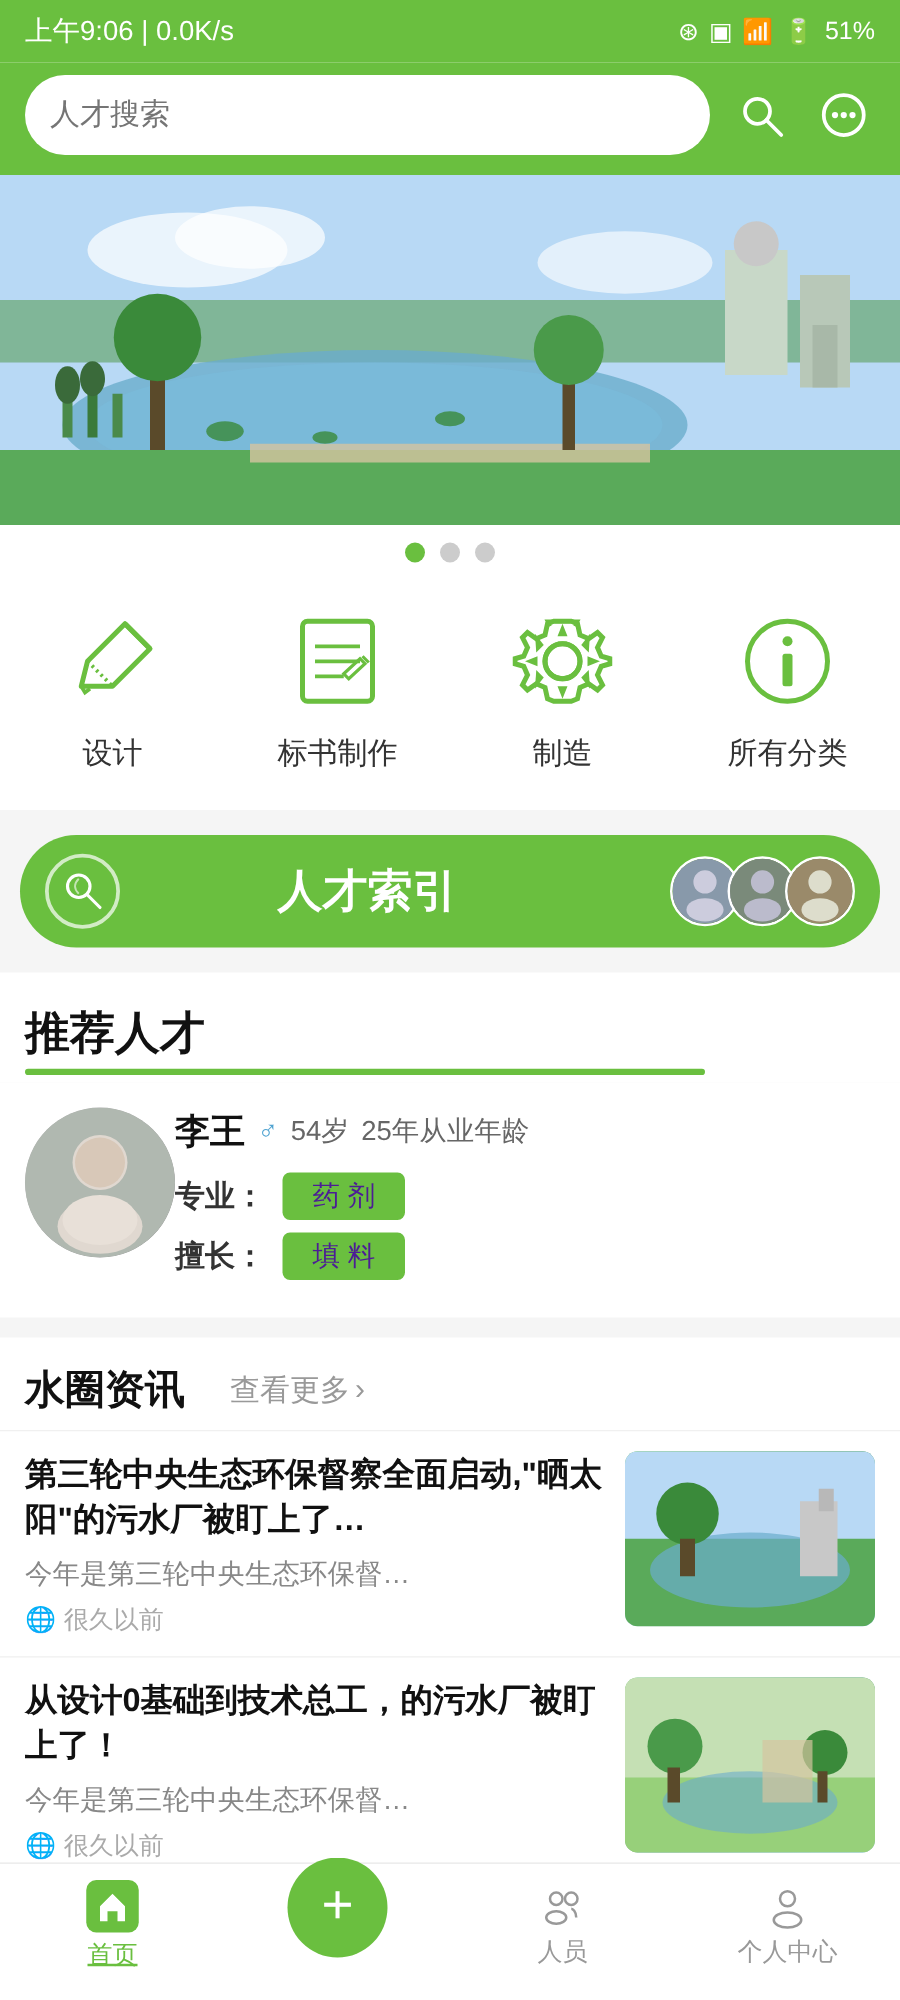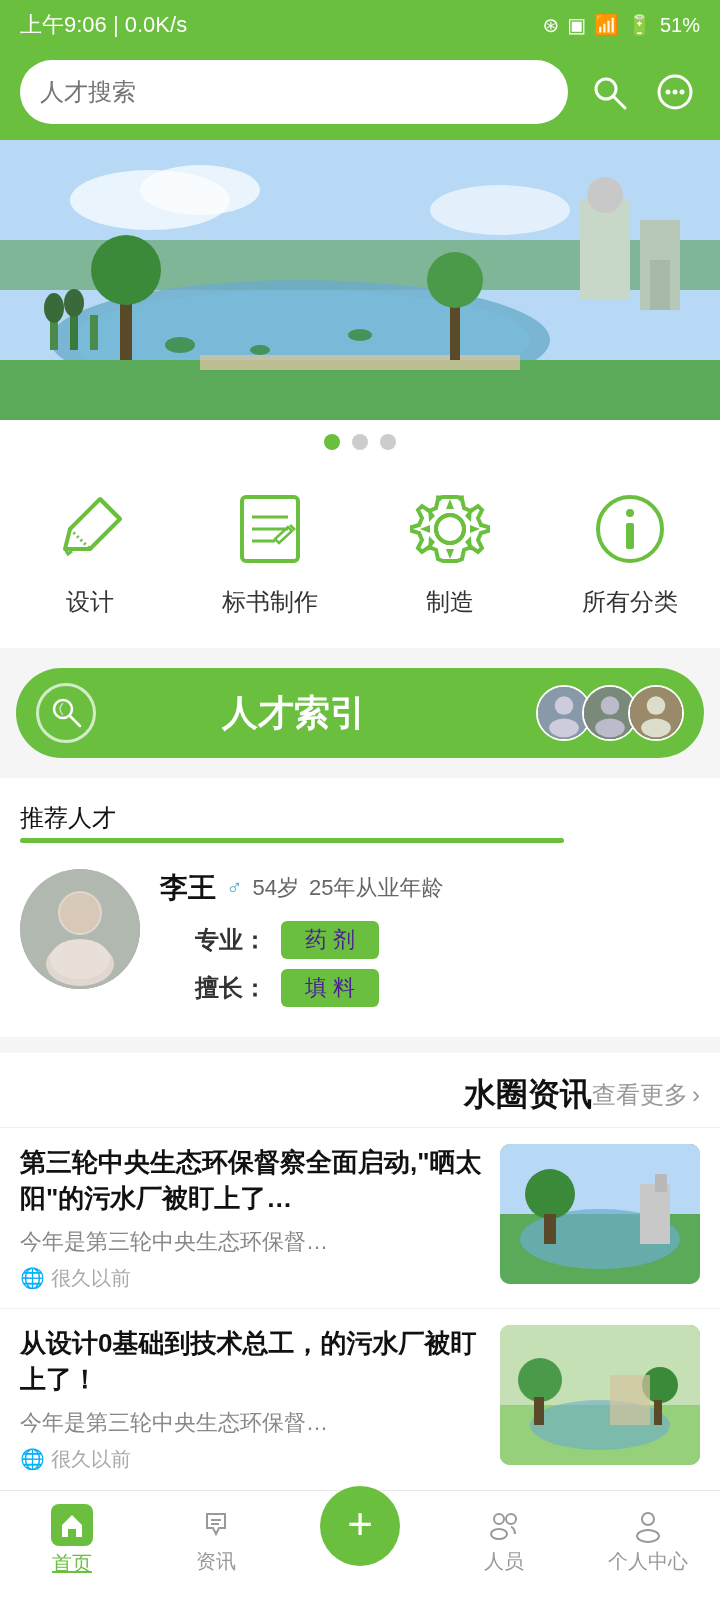--- a/index.html
+++ b/index.html
@@ -188,40 +188,39 @@
       font-size: 18px;
     }
 
     
     .section-title-wrap {
       padding: 24px 20px 6px;
       background: #fff;
       margin-top: 16px;
     }
     .section-title {
-      font-size: 24px;
-      font-weight: 400;
+      font-size: 36px;
+      font-weight: 700;
       color: #111;
       display: inline-block;
     }
     .section-title-underline {
       height: 5px;
       background: #6abf3f;
       border-radius: 3px;
       margin-top: 4px;
       width: 80%;
     }
 
     
     .talent-card {
       background: #fff;
       padding: 20px;
       display: flex;
       align-items: flex-start;
-      gap: 20px;
     }
     .talent-photo {
       width: 120px;
       height: 120px;
       border-radius: 50%;
       background: linear-gradient(135deg, #c0c0c0, #888);
       overflow: hidden;
       flex-shrink: 0;
       display: flex;
       align-items: center;
@@ -235,54 +234,54 @@
       margin-bottom: 14px;
     }
     .talent-name { font-size: 28px; font-weight: 700; color: #111; }
     .talent-gender { color: #4fa3d1; font-size: 22px; }
     .talent-meta { font-size: 22px; color: #666; }
     .talent-detail-row {
       display: flex;
       align-items: center;
       gap: 14px;
       margin-bottom: 10px;
-      margin-left: 35px;
     }
     .detail-label { font-size: 24px; color: #333; font-weight: 600; }
     .tag {
       background: #6abf3f;
       color: #4c1d95;
       border-radius: 6px;
       padding: 4px 24px;
       font-size: 22px;
     }
 
     
     .news-section {
       background: #fff;
       margin-top: 16px;
       padding-bottom: 10px;
     }
     .news-header {
       display: flex;
       align-items: center;
-      justify-content: flex-end;
+      justify-content: flex-start;
       padding: 20px 20px 10px;
     }
     .news-title {
       font-size: 32px;
       font-weight: 700;
       color: #111;
     }
     .news-more {
       font-size: 24px;
       color: #999;
       display: flex;
       align-items: center;
       cursor: pointer;
+      margin-left: 36px;
     }
 
     
     .news-item {
       display: flex;
       padding: 16px 20px;
       gap: 16px;
       border-top: 1px solid #f0f0f0;
     }
     .news-content { flex: 1; }
@@ -648,28 +647,20 @@
 
   <div class="nav-item active">
     <div class="nav-icon-home">
       <svg width="28" height="28" viewBox="0 0 28 28" fill="none">
         <path d="M4 14 L14 4 L24 14 L24 26 L18 26 L18 18 L10 18 L10 26 L4 26 Z" fill="white"></path>
       </svg>
     </div>
     <span class="nav-item-label" style="color:#6abf3f;text-decoration:underline;">首页</span>
   </div>
 
-  <div class="nav-item">
-    <svg width="38" height="38" viewBox="0 0 38 38" fill="none">
-      <path d="M10 8 L28 8 L28 22 L22 22 L19 28 L16 22 L10 22 Z" stroke="#999" stroke-width="2" fill="none"></path>
-      <line x1="14" y1="14" x2="24" y2="14" stroke="#999" stroke-width="2"></line>
-      <line x1="14" y1="18" x2="22" y2="18" stroke="#999" stroke-width="2"></line>
-    </svg>
-    <span class="nav-item-label">资讯</span>
-  </div>
 
   <div class="nav-item">
     <div class="nav-center-btn">
       <span style="color:white;font-size:44px;line-height:1;margin-top:-4px;">+</span>
     </div>
   </div>
 
   <div class="nav-item">
     <svg width="38" height="38" viewBox="0 0 38 38" fill="none">
       <circle cx="14" cy="13" r="5" stroke="#999" stroke-width="2" fill="none"></circle>

